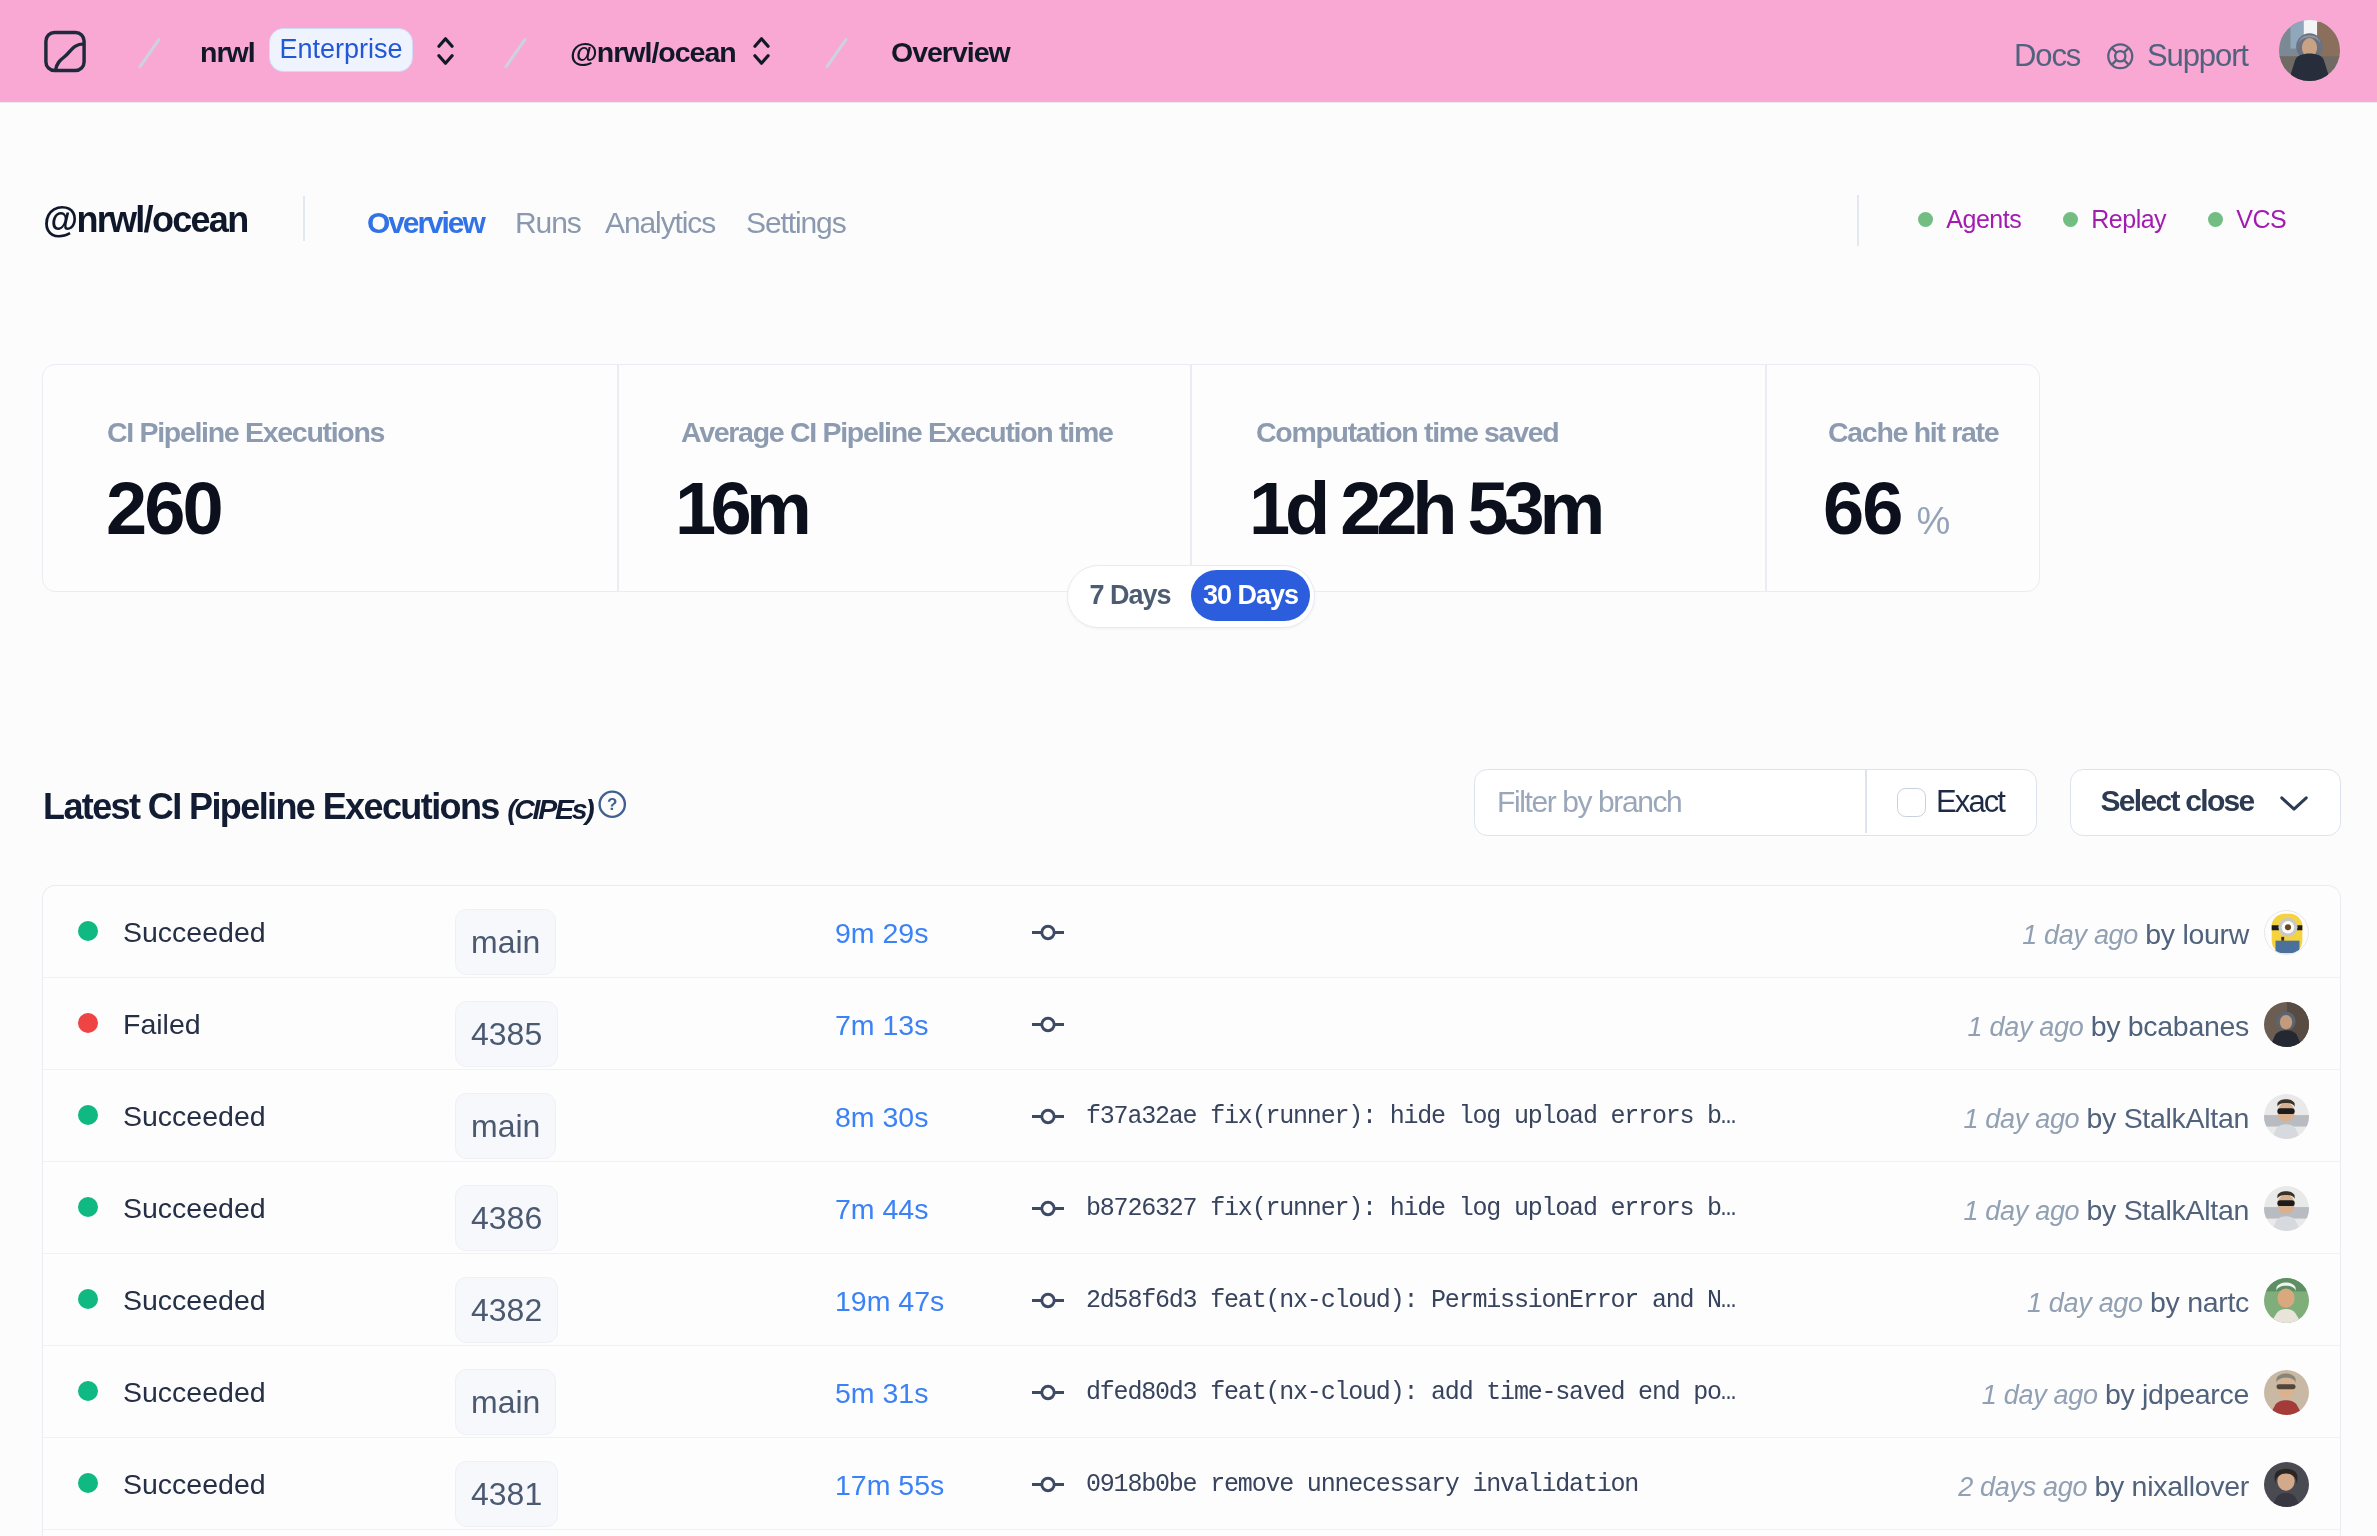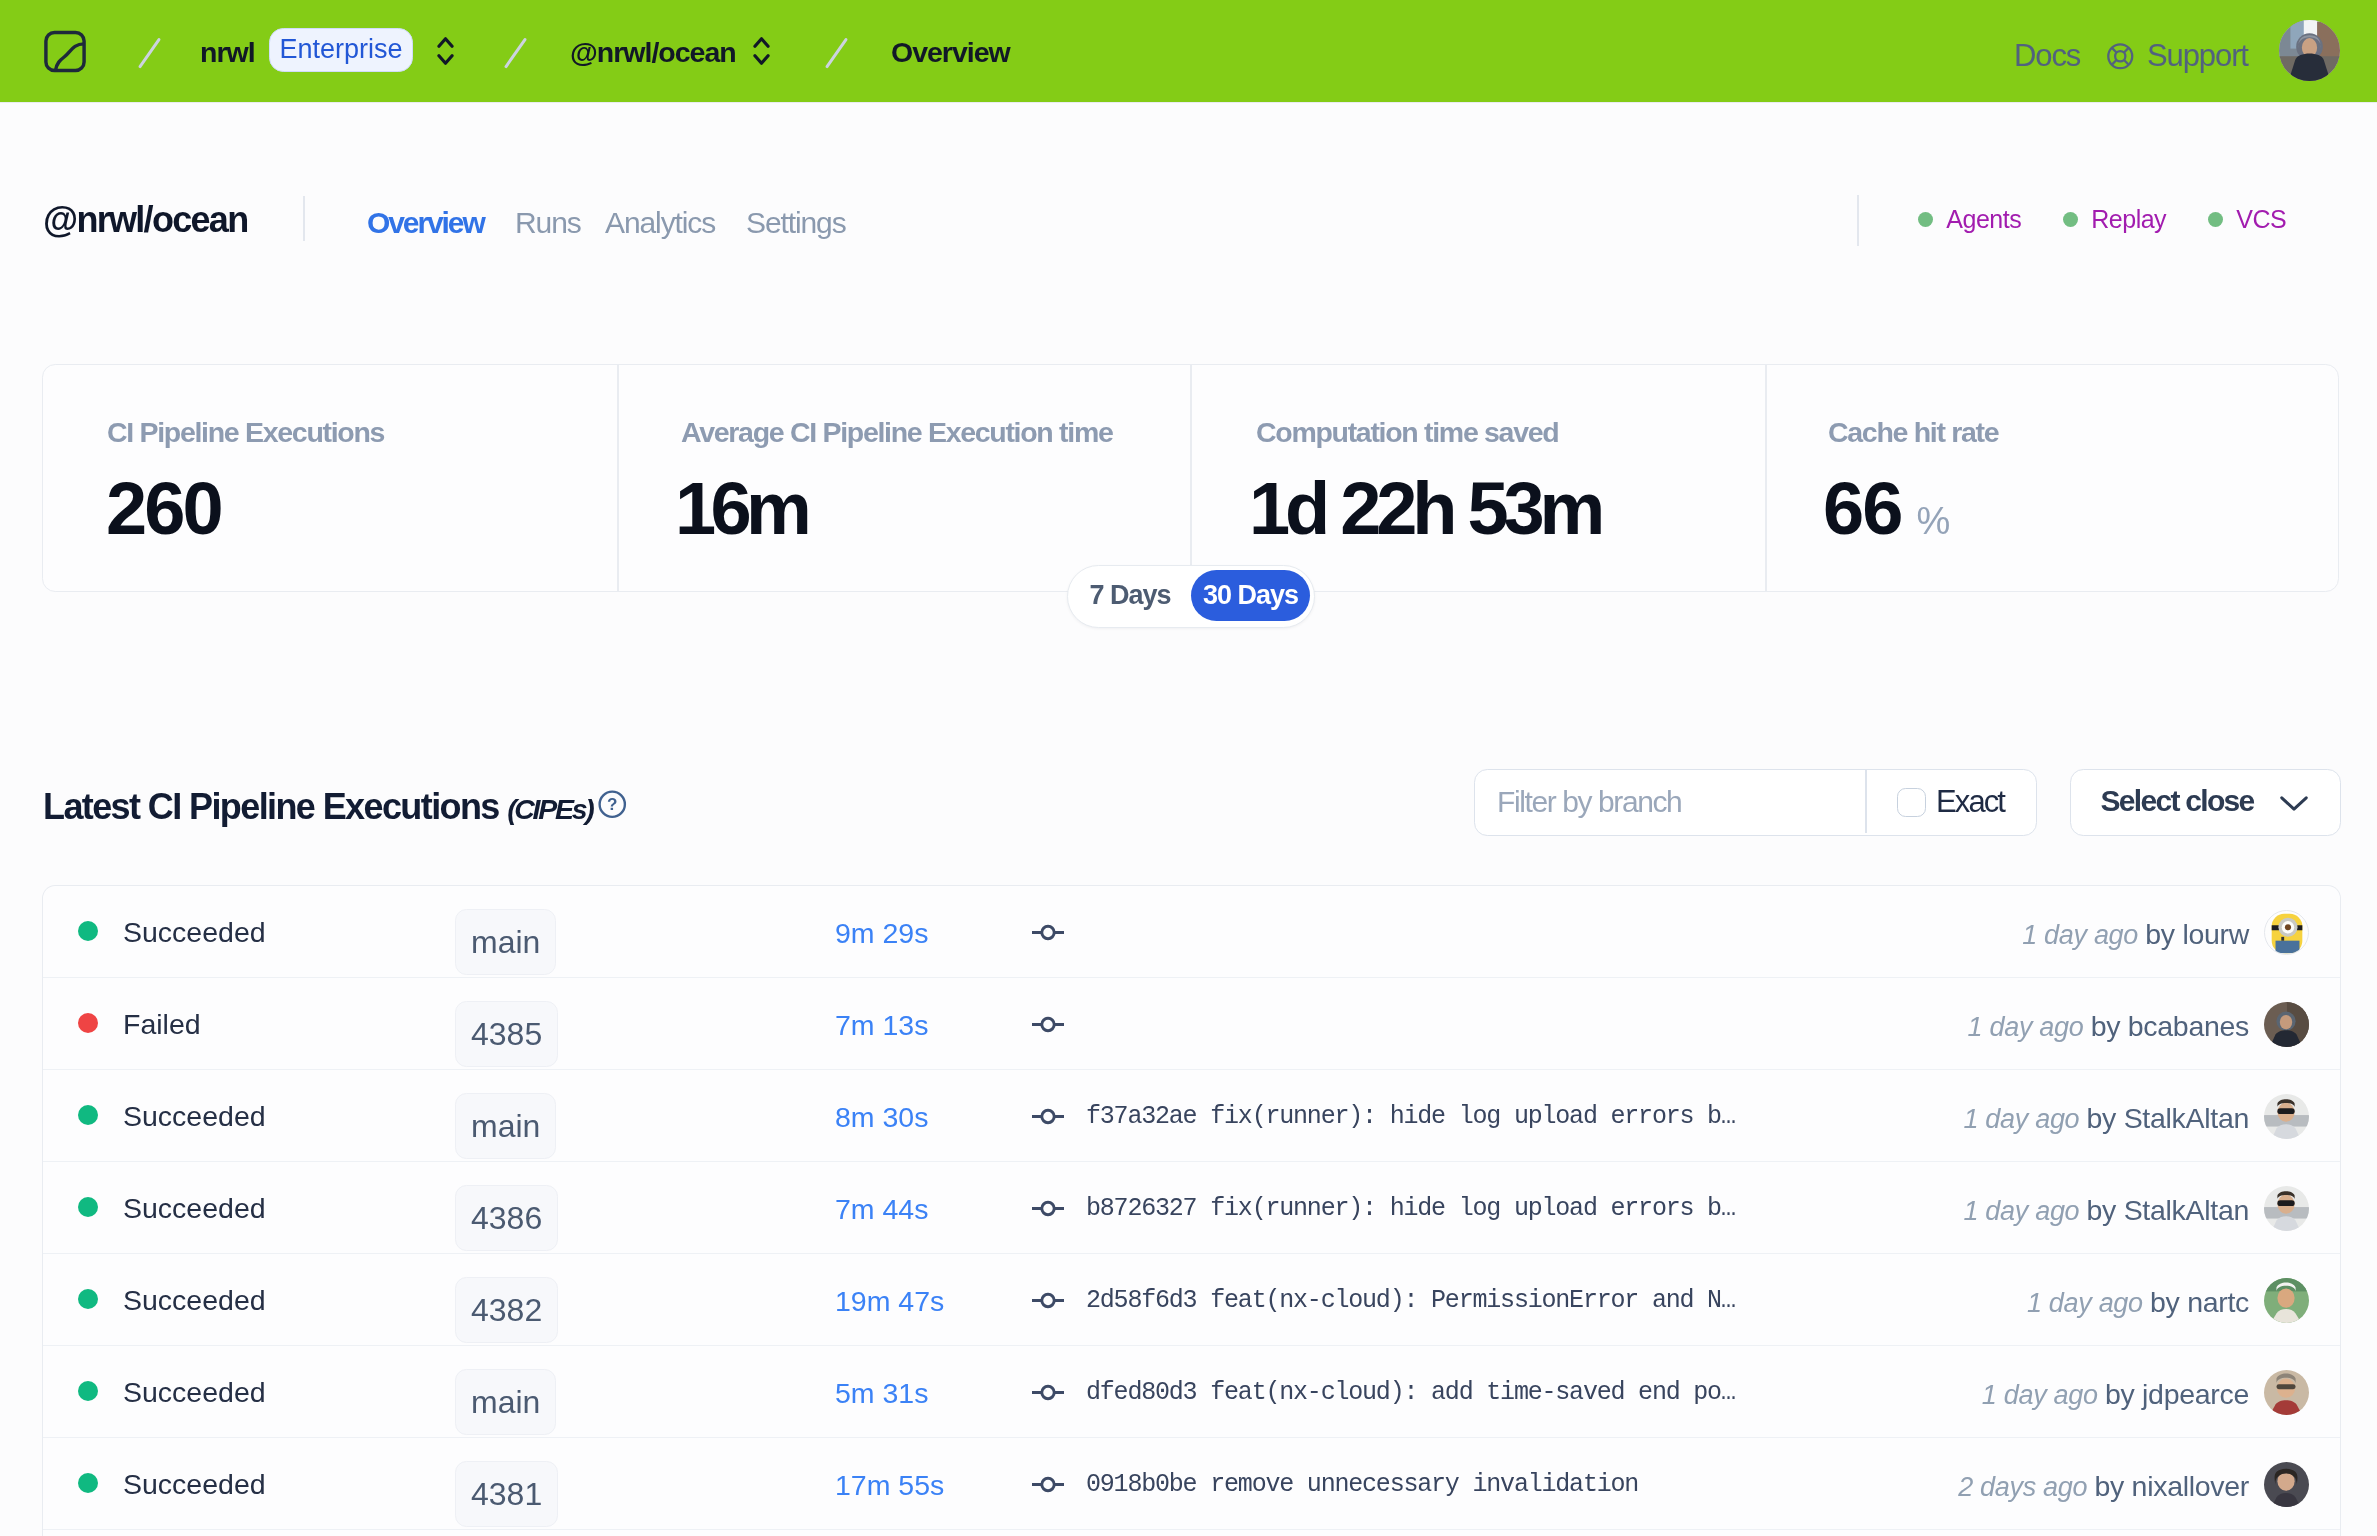--- a/index.html
+++ b/index.html
@@ -1,36 +1,36 @@
 <!DOCTYPE html>
 <html style="font-size:15px"><head>
 <meta charset="utf-8">
 <style>
 * { margin:0; padding:0; box-sizing:border-box; }
 html,body { width:2378px; height:1537px; }
 body { position:relative; background:#fcfcfd; font-family:"Liberation Sans",sans-serif; overflow:hidden; color:#111827; }
 .abs { position:absolute; }
 
 
-.nav { position:absolute; top:0; left:0; width:2378px; height:103px; background:#84cc16; border-bottom:1.9px solid #e9ecf1; }
+.nav { position:absolute; top:0; left:0; width:2378px; height:103px; background:#f9a8d4; border-bottom:1.9px solid #e9ecf1; }
 .slash { position:absolute; width:2.9px; height:36px; background:#ccd3df; transform:rotate(35deg); border-radius:1.9px; }
 .crumb { position:absolute; font-size:28.5px; font-weight:700; color:#111827; letter-spacing:-1px; }
 .chip-ent { position:absolute; left:269px; top:27.6px; width:144px; height:44px; background:#eef3fe; border:1.9px solid #cfdcf9; border-radius:14.3px; color:#2257d6; font-size:27px; font-weight:500; display:flex; align-items:center; justify-content:center; }
 .nav-right { position:absolute; font-size:31px; font-weight:500; color:#51627e; letter-spacing:-1.1px; }
 
 
 .h1 { position:absolute; left:43px; top:199px; font-size:36px; font-weight:700; color:#0f172a; letter-spacing:-1.7px; }
 .vdiv { position:absolute; background:#e3e7ee; width:1.9px; }
 .tab { position:absolute; top:206px; font-size:30px; font-weight:400; color:#8a99ae; letter-spacing:-1.1px; }
 .tab.active { color:#3173e7; font-weight:700; letter-spacing:-2.1px; }
 .statusdot-row { position:absolute; top:204px; height:30px; font-size:25px; letter-spacing:-0.5px; color:#a21caf; display:flex; align-items:center; }
 .gdot { width:15px; height:15px; border-radius:50%; background:#72bd82; margin-right:13.3px; display:inline-block; flex:none; }
 
 
-.stats { position:absolute; left:42px; top:364px; width:2297px; height:228px; background:#fdfdfe; border:1.9px solid #e9ecf1; border-radius:13.3px; }
+.stats { position:absolute; left:42px; top:364px; width:1998px; height:228px; background:#fdfdfe; border:1.9px solid #e9ecf1; border-radius:13.3px; }
 .stat-div { position:absolute; top:0; width:1.9px; height:226px; background:#e9ecf1; }
 .stat-label { position:absolute; top:51px; font-size:28.5px; font-weight:600; color:#8d9bb1; letter-spacing:-1.3px; }
 .stat-value { position:absolute; top:107px; font-size:74px; line-height:74px; font-weight:700; color:#0b101c; letter-spacing:-5.2px; }
 .pct { font-size:38px; font-weight:400; color:#94a3b8; letter-spacing:0; }
 
 
 .toggle { position:absolute; left:1067px; top:565px; width:248px; height:63px; background:#fff; border:1.9px solid #e7ebf0; border-radius:32px; box-shadow:0 1px 2.9px rgba(15,23,42,.05); }
 .toggle .seven { position:absolute; left:0; top:0; width:124px; height:59px; display:flex; align-items:center; justify-content:center; font-size:27px; font-weight:700; color:#4d5c72; letter-spacing:-1px; }
 .toggle .thirty { position:absolute; left:123px; top:3.8px; width:119px; height:51px; background:#2b5ddd; border-radius:26px; display:flex; align-items:center; justify-content:center; font-size:27px; font-weight:700; color:#fff; letter-spacing:-1px; }
 

